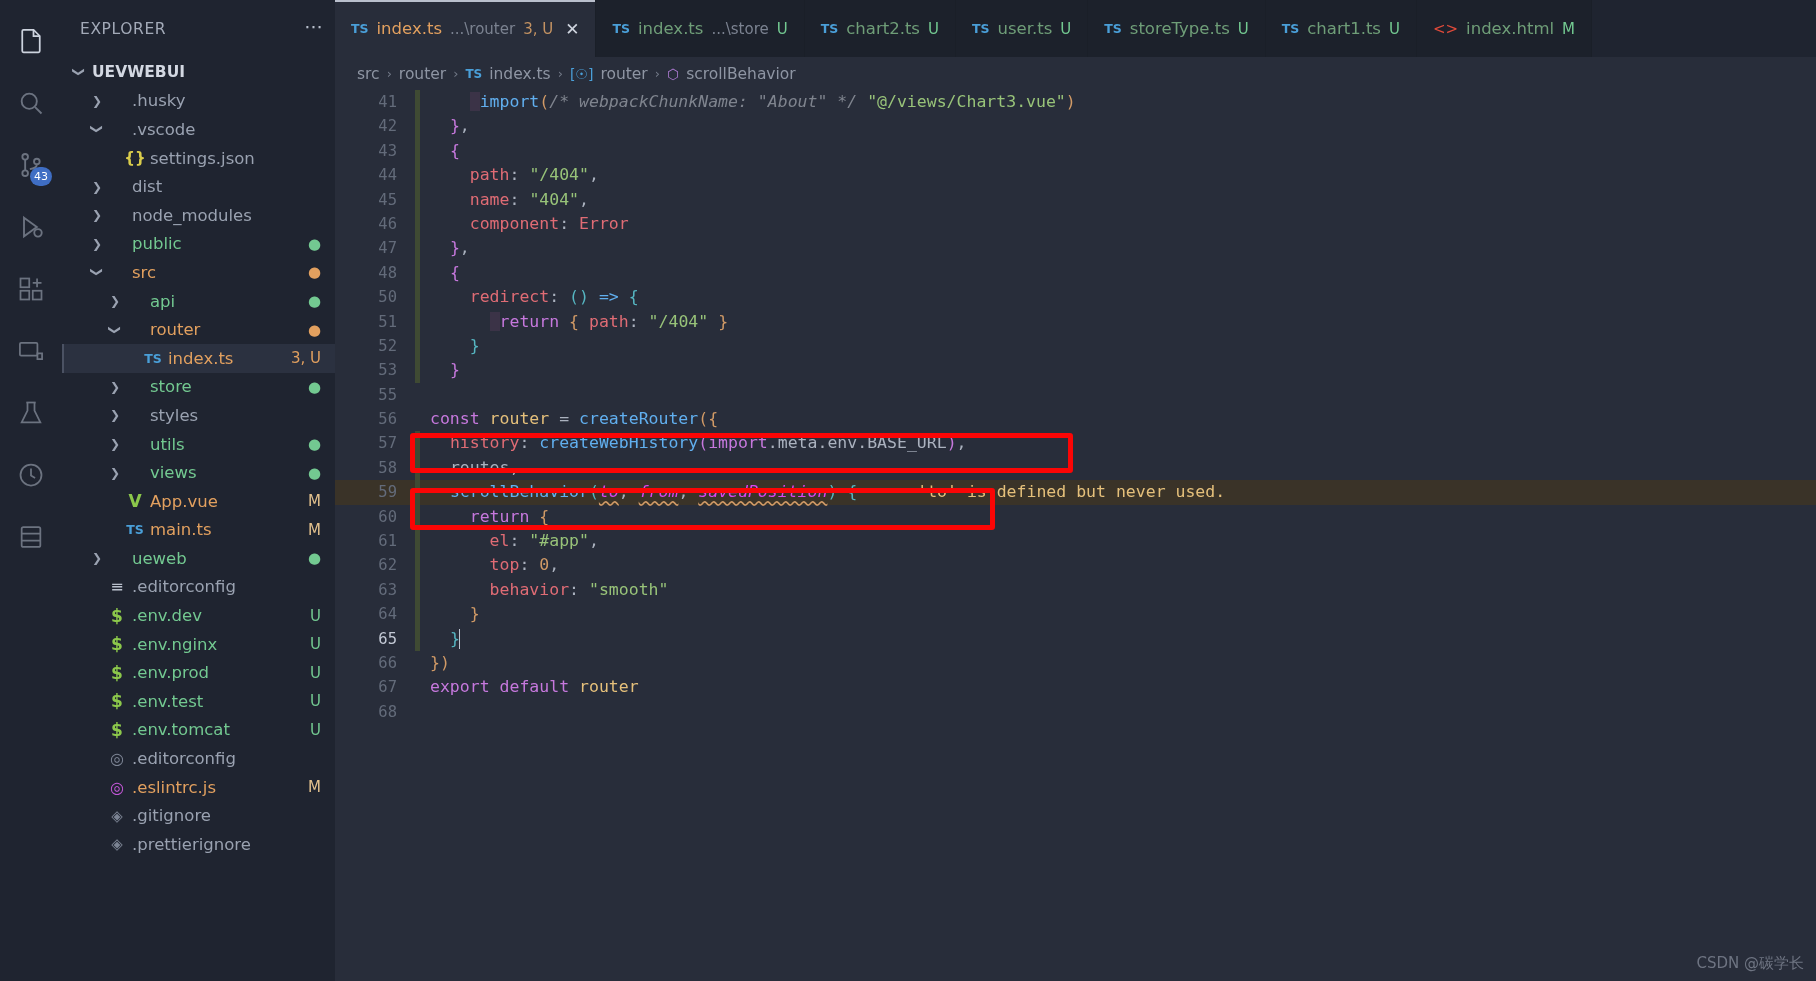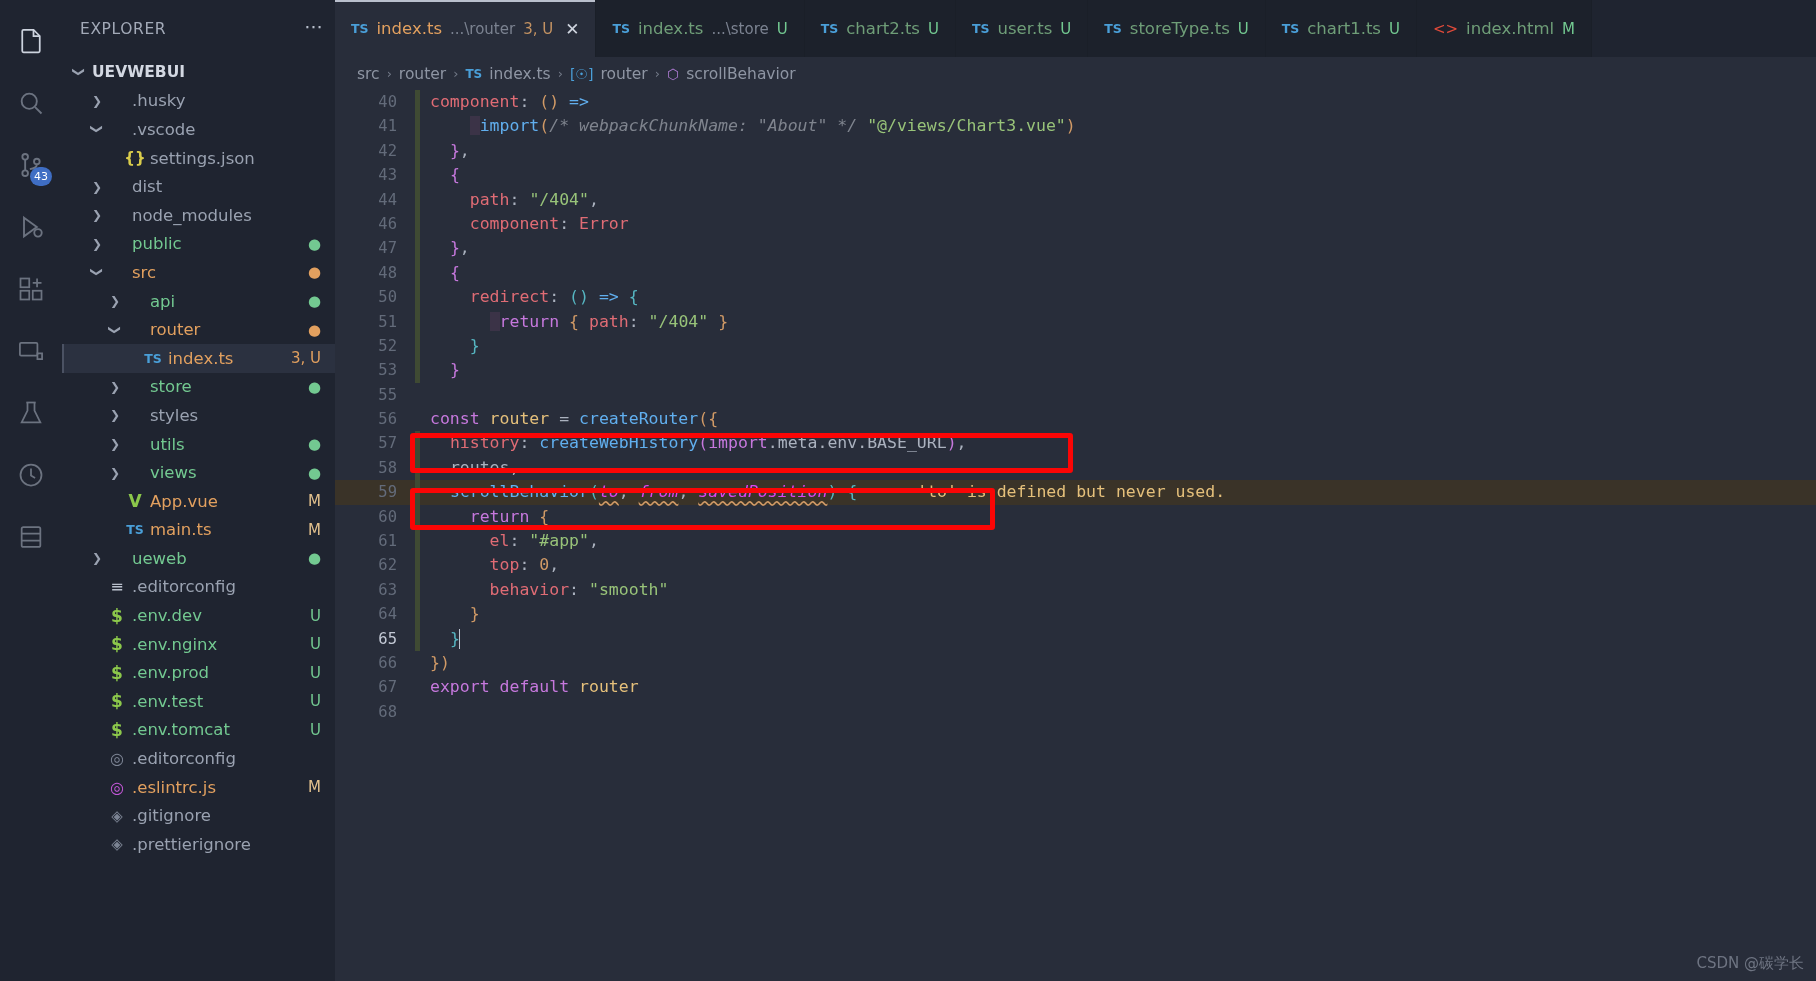--- a/index.html
+++ b/index.html
@@ -447,25 +447,25 @@
         <span>index.ts</span>
         <span class="bc-sep">›</span>
         <span class="bc-cube">[☉]</span>
         <span>router</span>
         <span class="bc-sep">›</span>
         <span class="bc-method">⬡</span>
         <span>scrollBehavior</span>
       </div>
     <div class="code-wrap">
       <div style="position:absolute;inset:0;overflow:hidden;" id="code-lines">
-          <div class="code-line" style="overflow: hidden;"><span class="ln">40</span><span style="width: 5px; background: rgb(63, 74, 51); align-self: stretch; flex: 0 0 5px;"></span><span class="code-txt"><span class="t-prop">component</span><span class="t-punc">:</span> <span class="t-brace1">(</span><span class="t-brace1">)</span> <span class="t-fn">=&gt;</span></span></div>
           <div class="code-line"><span class="ln">41</span><span style="width: 5px; background: rgb(63, 74, 51); align-self: stretch; flex: 0 0 5px;"></span><span class="code-txt">    <span class="indent-guide-hl">&nbsp;</span><span class="t-fn">import</span><span class="t-brace1">(</span><span class="t-cmt">/* webpackChunkName: "About" */</span> <span class="t-str">"@/views/Chart3.vue"</span><span class="t-brace1">)</span></span></div>
           <div class="code-line"><span class="ln">42</span><span style="width: 5px; background: rgb(63, 74, 51); align-self: stretch; flex: 0 0 5px;"></span><span class="code-txt">  <span class="t-brace2">}</span><span class="t-punc">,</span></span></div>
           <div class="code-line"><span class="ln">43</span><span style="width: 5px; background: rgb(63, 74, 51); align-self: stretch; flex: 0 0 5px;"></span><span class="code-txt">  <span class="t-brace2">{</span></span></div>
           <div class="code-line"><span class="ln">44</span><span style="width: 5px; background: rgb(63, 74, 51); align-self: stretch; flex: 0 0 5px;"></span><span class="code-txt">    <span class="t-prop">path</span><span class="t-punc">:</span> <span class="t-str">"/404"</span><span class="t-punc">,</span></span></div>
+          <div class="code-line"><span class="ln">45</span><span style="width: 5px; background: rgb(63, 74, 51); align-self: stretch; flex: 0 0 5px;"></span><span class="code-txt">    <span class="t-prop">name</span><span class="t-punc">:</span> <span class="t-str">"404"</span><span class="t-punc">,</span></span></div>
           <div class="code-line"><span class="ln">46</span><span style="width: 5px; background: rgb(63, 74, 51); align-self: stretch; flex: 0 0 5px;"></span><span class="code-txt">    <span class="t-prop">component</span><span class="t-punc">:</span> <span class="t-type">Error</span></span></div>
           <div class="code-line"><span class="ln">47</span><span style="width: 5px; background: rgb(63, 74, 51); align-self: stretch; flex: 0 0 5px;"></span><span class="code-txt">  <span class="t-brace2">}</span><span class="t-punc">,</span></span></div>
           <div class="code-line"><span class="ln">48</span><span style="width: 5px; background: rgb(63, 74, 51); align-self: stretch; flex: 0 0 5px;"></span><span class="code-txt">  <span class="t-brace2">{</span></span></div>
           <div class="code-line"><span class="ln">50</span><span style="width: 5px; background: rgb(63, 74, 51); align-self: stretch; flex: 0 0 5px;"></span><span class="code-txt">    <span class="t-prop">redirect</span><span class="t-punc">:</span> <span class="t-brace3">(</span><span class="t-brace3">)</span> <span class="t-fn">=&gt;</span> <span class="t-brace3">{</span></span></div>
           <div class="code-line"><span class="ln">51</span><span style="width: 5px; background: rgb(63, 74, 51); align-self: stretch; flex: 0 0 5px;"></span><span class="code-txt">      <span class="indent-guide-hl">&nbsp;</span><span class="t-key">return</span> <span class="t-brace1">{</span> <span class="t-prop">path</span><span class="t-punc">:</span> <span class="t-str">"/404"</span> <span class="t-brace1">}</span></span></div>
           <div class="code-line"><span class="ln">52</span><span style="width: 5px; background: rgb(63, 74, 51); align-self: stretch; flex: 0 0 5px;"></span><span class="code-txt">    <span class="t-brace3">}</span></span></div>
           <div class="code-line"><span class="ln">53</span><span style="width: 5px; background: rgb(63, 74, 51); align-self: stretch; flex: 0 0 5px;"></span><span class="code-txt">  <span class="t-brace2">}</span></span></div>
           <div class="code-line"><span class="ln">55</span><span style="width: 5px; flex: 0 0 5px;"></span></div>
           <div class="code-line"><span class="ln">56</span><span style="width: 5px; flex: 0 0 5px;"></span><span class="code-txt"><span class="t-key">const</span> <span class="t-var">router</span> <span class="t-punc">=</span> <span class="t-fn">createRouter</span><span class="t-brace1">(</span><span class="t-brace1">{</span></span></div>
           <div class="code-line"><span class="ln">57</span><span style="width: 5px; background: rgb(63, 74, 51); align-self: stretch; flex: 0 0 5px;"></span><span class="code-txt">  <span class="t-prop">history</span><span class="t-punc">:</span> <span class="t-fn">createWebHistory</span><span class="t-brace2">(</span><span class="t-key">import</span><span class="t-punc">.</span><span class="t-plain">meta</span><span class="t-punc">.</span><span class="t-plain">env</span><span class="t-punc">.</span><span class="t-plain">BASE_URL</span><span class="t-brace2">)</span><span class="t-punc">,</span></span></div>

